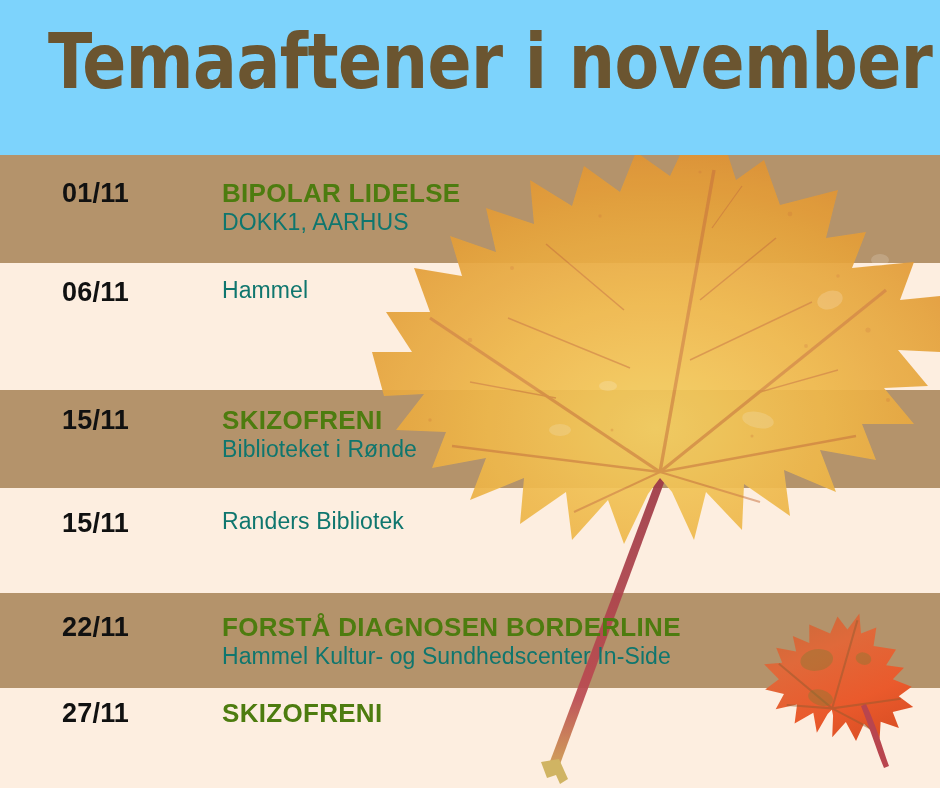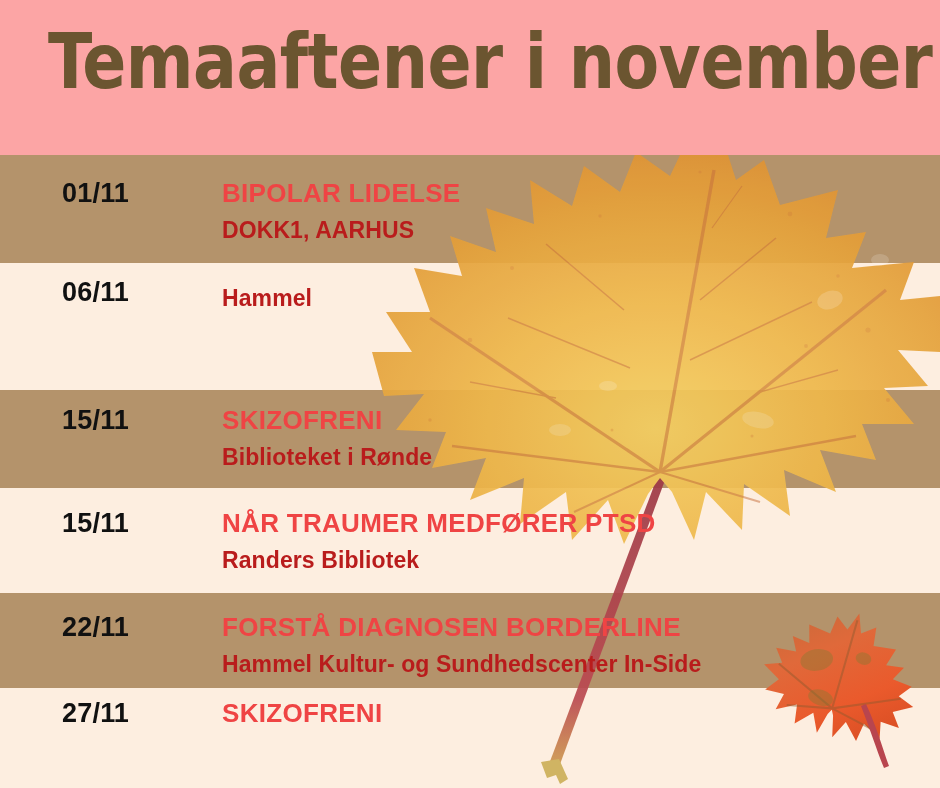--- a/index.html
+++ b/index.html
@@ -13,21 +13,21 @@
   #poster{
     position:relative;
     width:940px;height:788px;
     background:#ffffff;
     overflow:hidden;
   }
 
   
   .title-area{
     position:absolute;left:0;top:0;width:940px;height:155px;
-    background:#fca5a5;z-index:6;
+    background:#7dd3fc;z-index:6;
   }
   .poster-title{
     position:absolute;
     left:48px;top:22px;
     font-family:"DejaVu Sans Condensed","Liberation Sans Narrow","Liberation Sans",sans-serif;
     font-stretch:condensed;
     font-size:76px;
     font-weight:700;
     letter-spacing:-0.5px;
     color:#6b5530;
@@ -72,33 +72,33 @@
     letter-spacing:0.2px;
     white-space:nowrap;
   }
   .entry .info{
     position:absolute;
     left:222px;right:10px;
   }
   .entry .ev-title{
     font-size:26px;
     font-weight:700;
-    color:#ef4444;
+    color:#4d7c0f;
     letter-spacing:0.3px;
     line-height:1.18;
     text-transform:uppercase;
     max-width:600px;
   }
   .entry .ev-venue{
     font-size:23px;
-    font-weight:700;
-    color:#b91c1c;
+    font-weight:400;
+    color:#0f766e;
     letter-spacing:0.1px;
     line-height:1.2;
-    margin-top:8px;
+    margin-top:0;
   }
 </style>
 </head>
 <body>
 
 <div id="poster">
 
   <div class="rows">
     <div class="row tan" style="top:0px;   height:108px;"></div>
     <div class="row cream" style="top:108px; height:127px;"></div>
@@ -254,21 +254,20 @@
       <div class="date">15/11</div>
       <div class="info">
         <div class="ev-title">SKIZOFRENI</div>
         <div class="ev-venue">Biblioteket i Rønde</div>
       </div>
     </div>
 
     <div class="entry" style="top:508px;">
       <div class="date">15/11</div>
       <div class="info">
-        <div class="ev-title">NÅR TRAUMER MEDFØRER PTSD</div>
         <div class="ev-venue">Randers Bibliotek</div>
       </div>
     </div>
 
     <div class="entry" style="top:612px;">
       <div class="date">22/11</div>
       <div class="info">
         <div class="ev-title">FORSTÅ DIAGNOSEN BORDERLINE</div>
         <div class="ev-venue">Hammel Kultur- og Sundhedscenter In-Side</div>
       </div>

